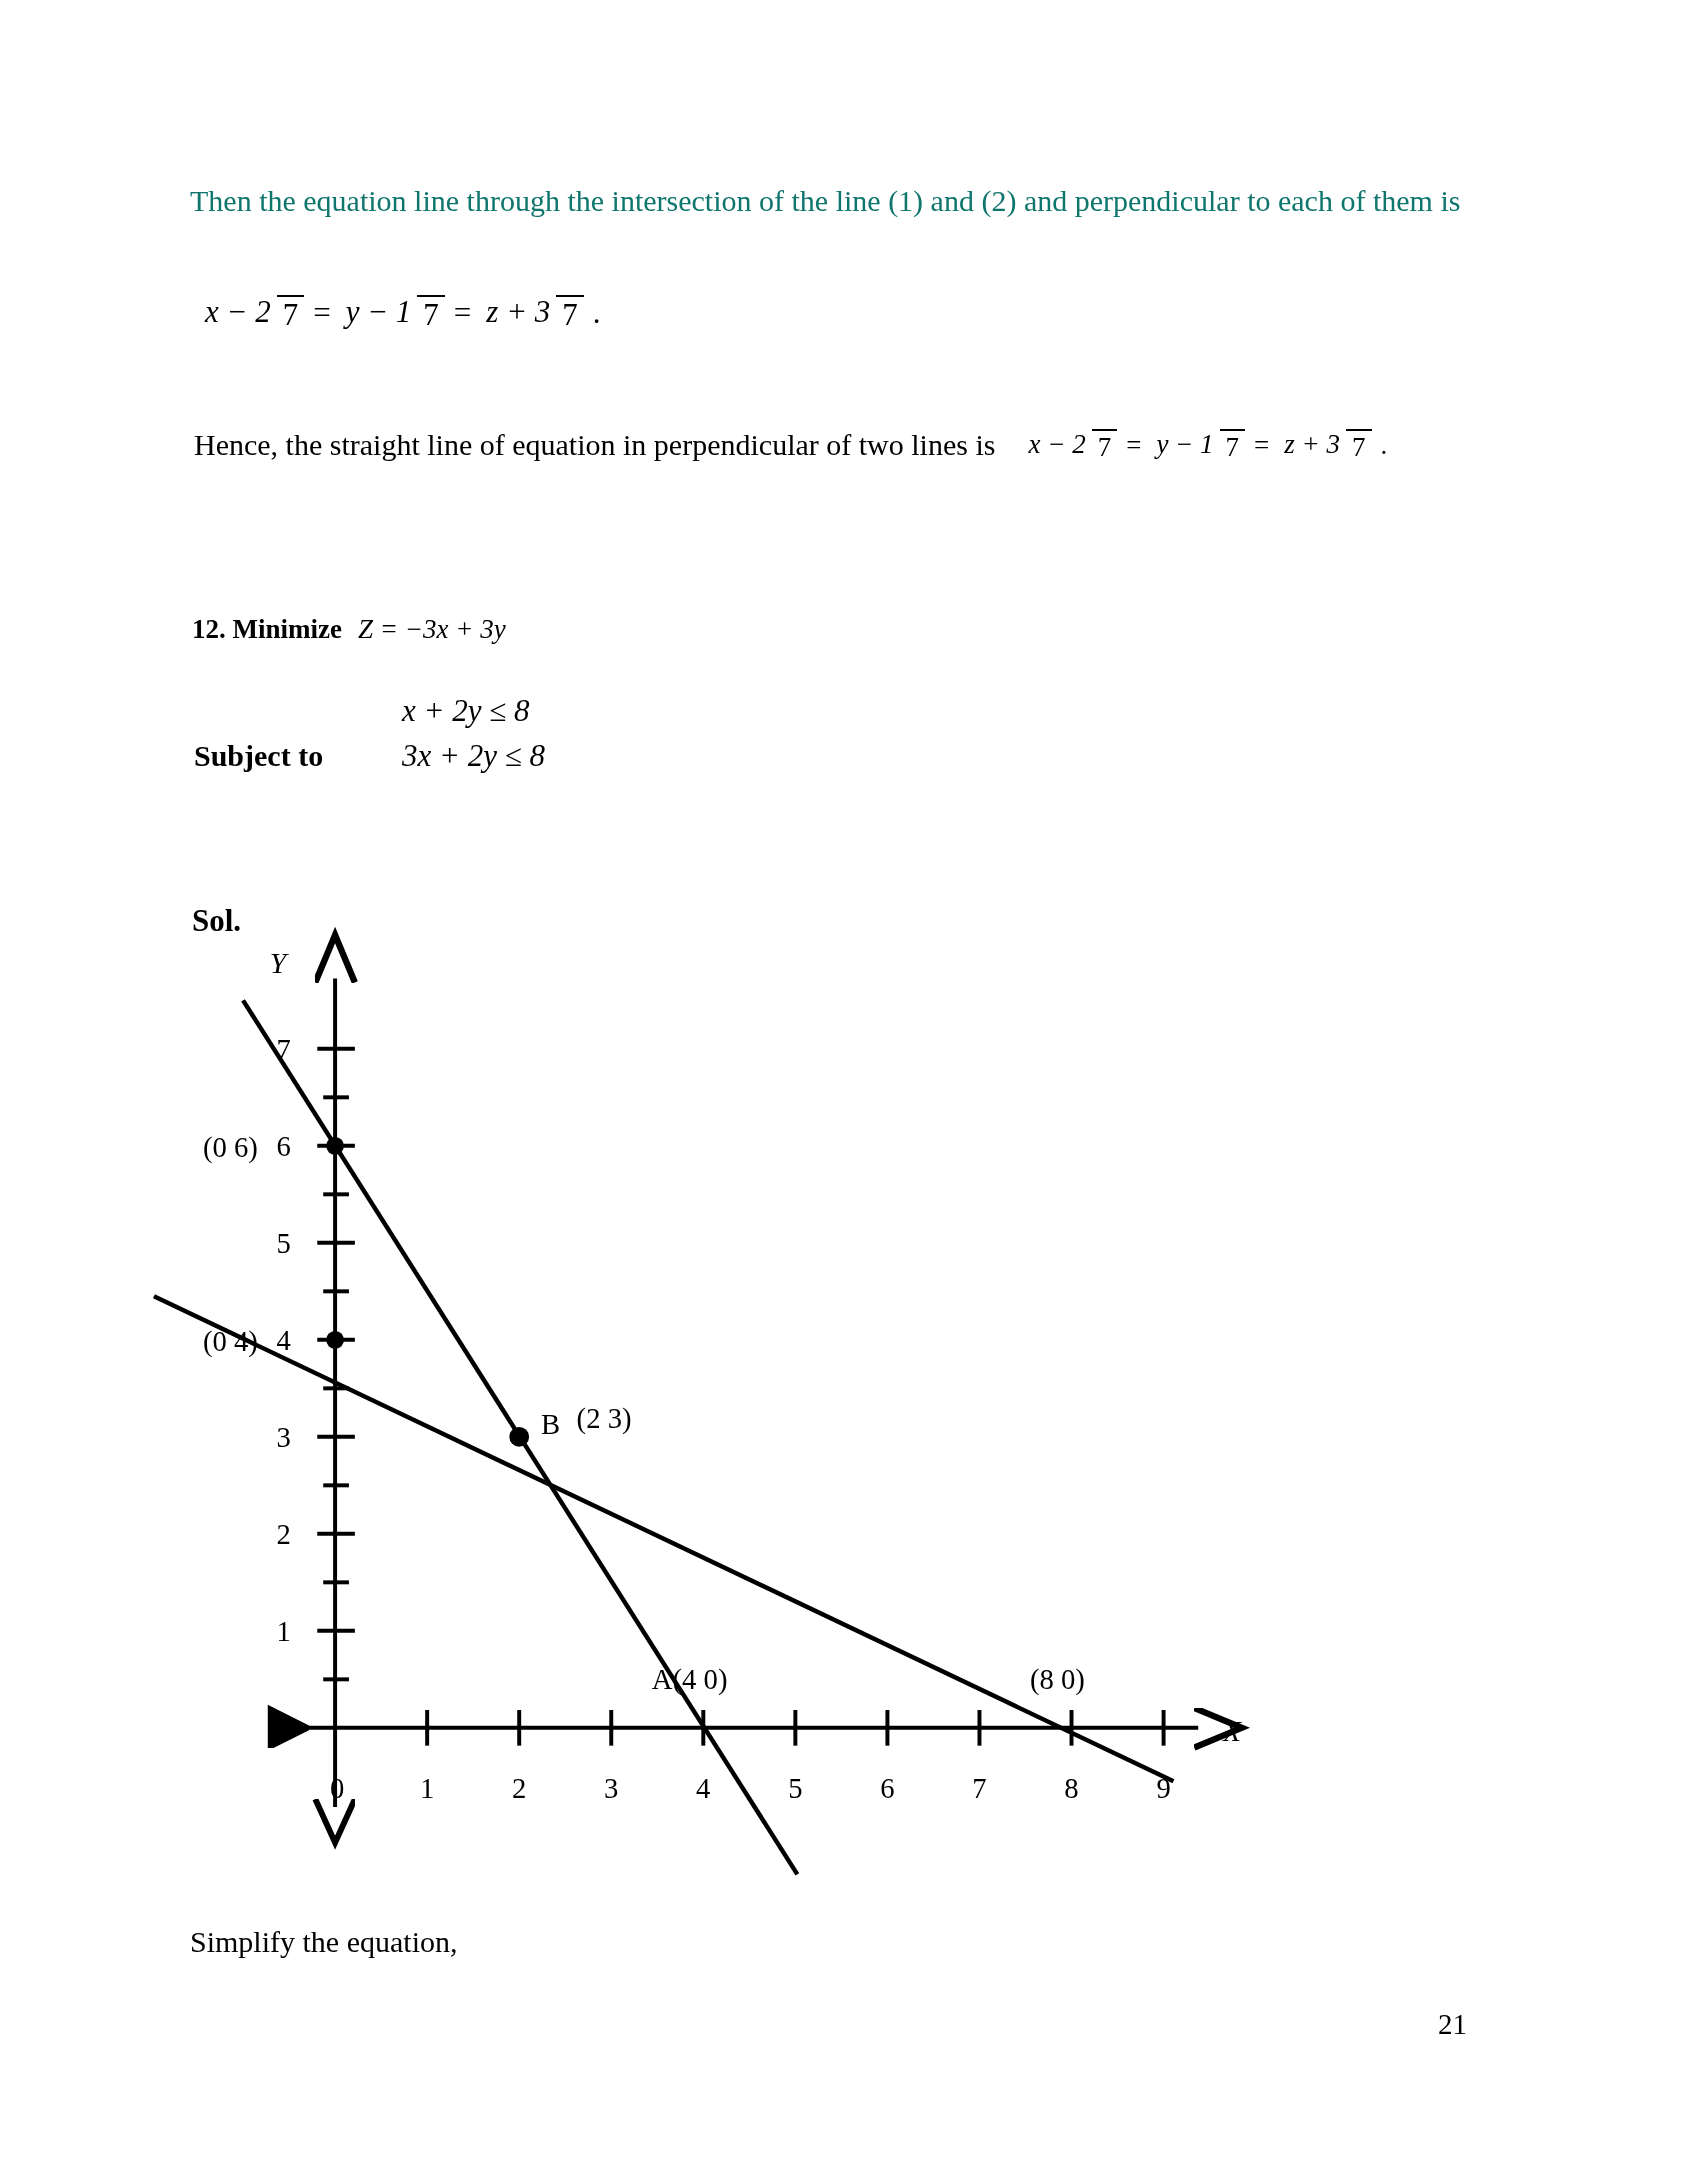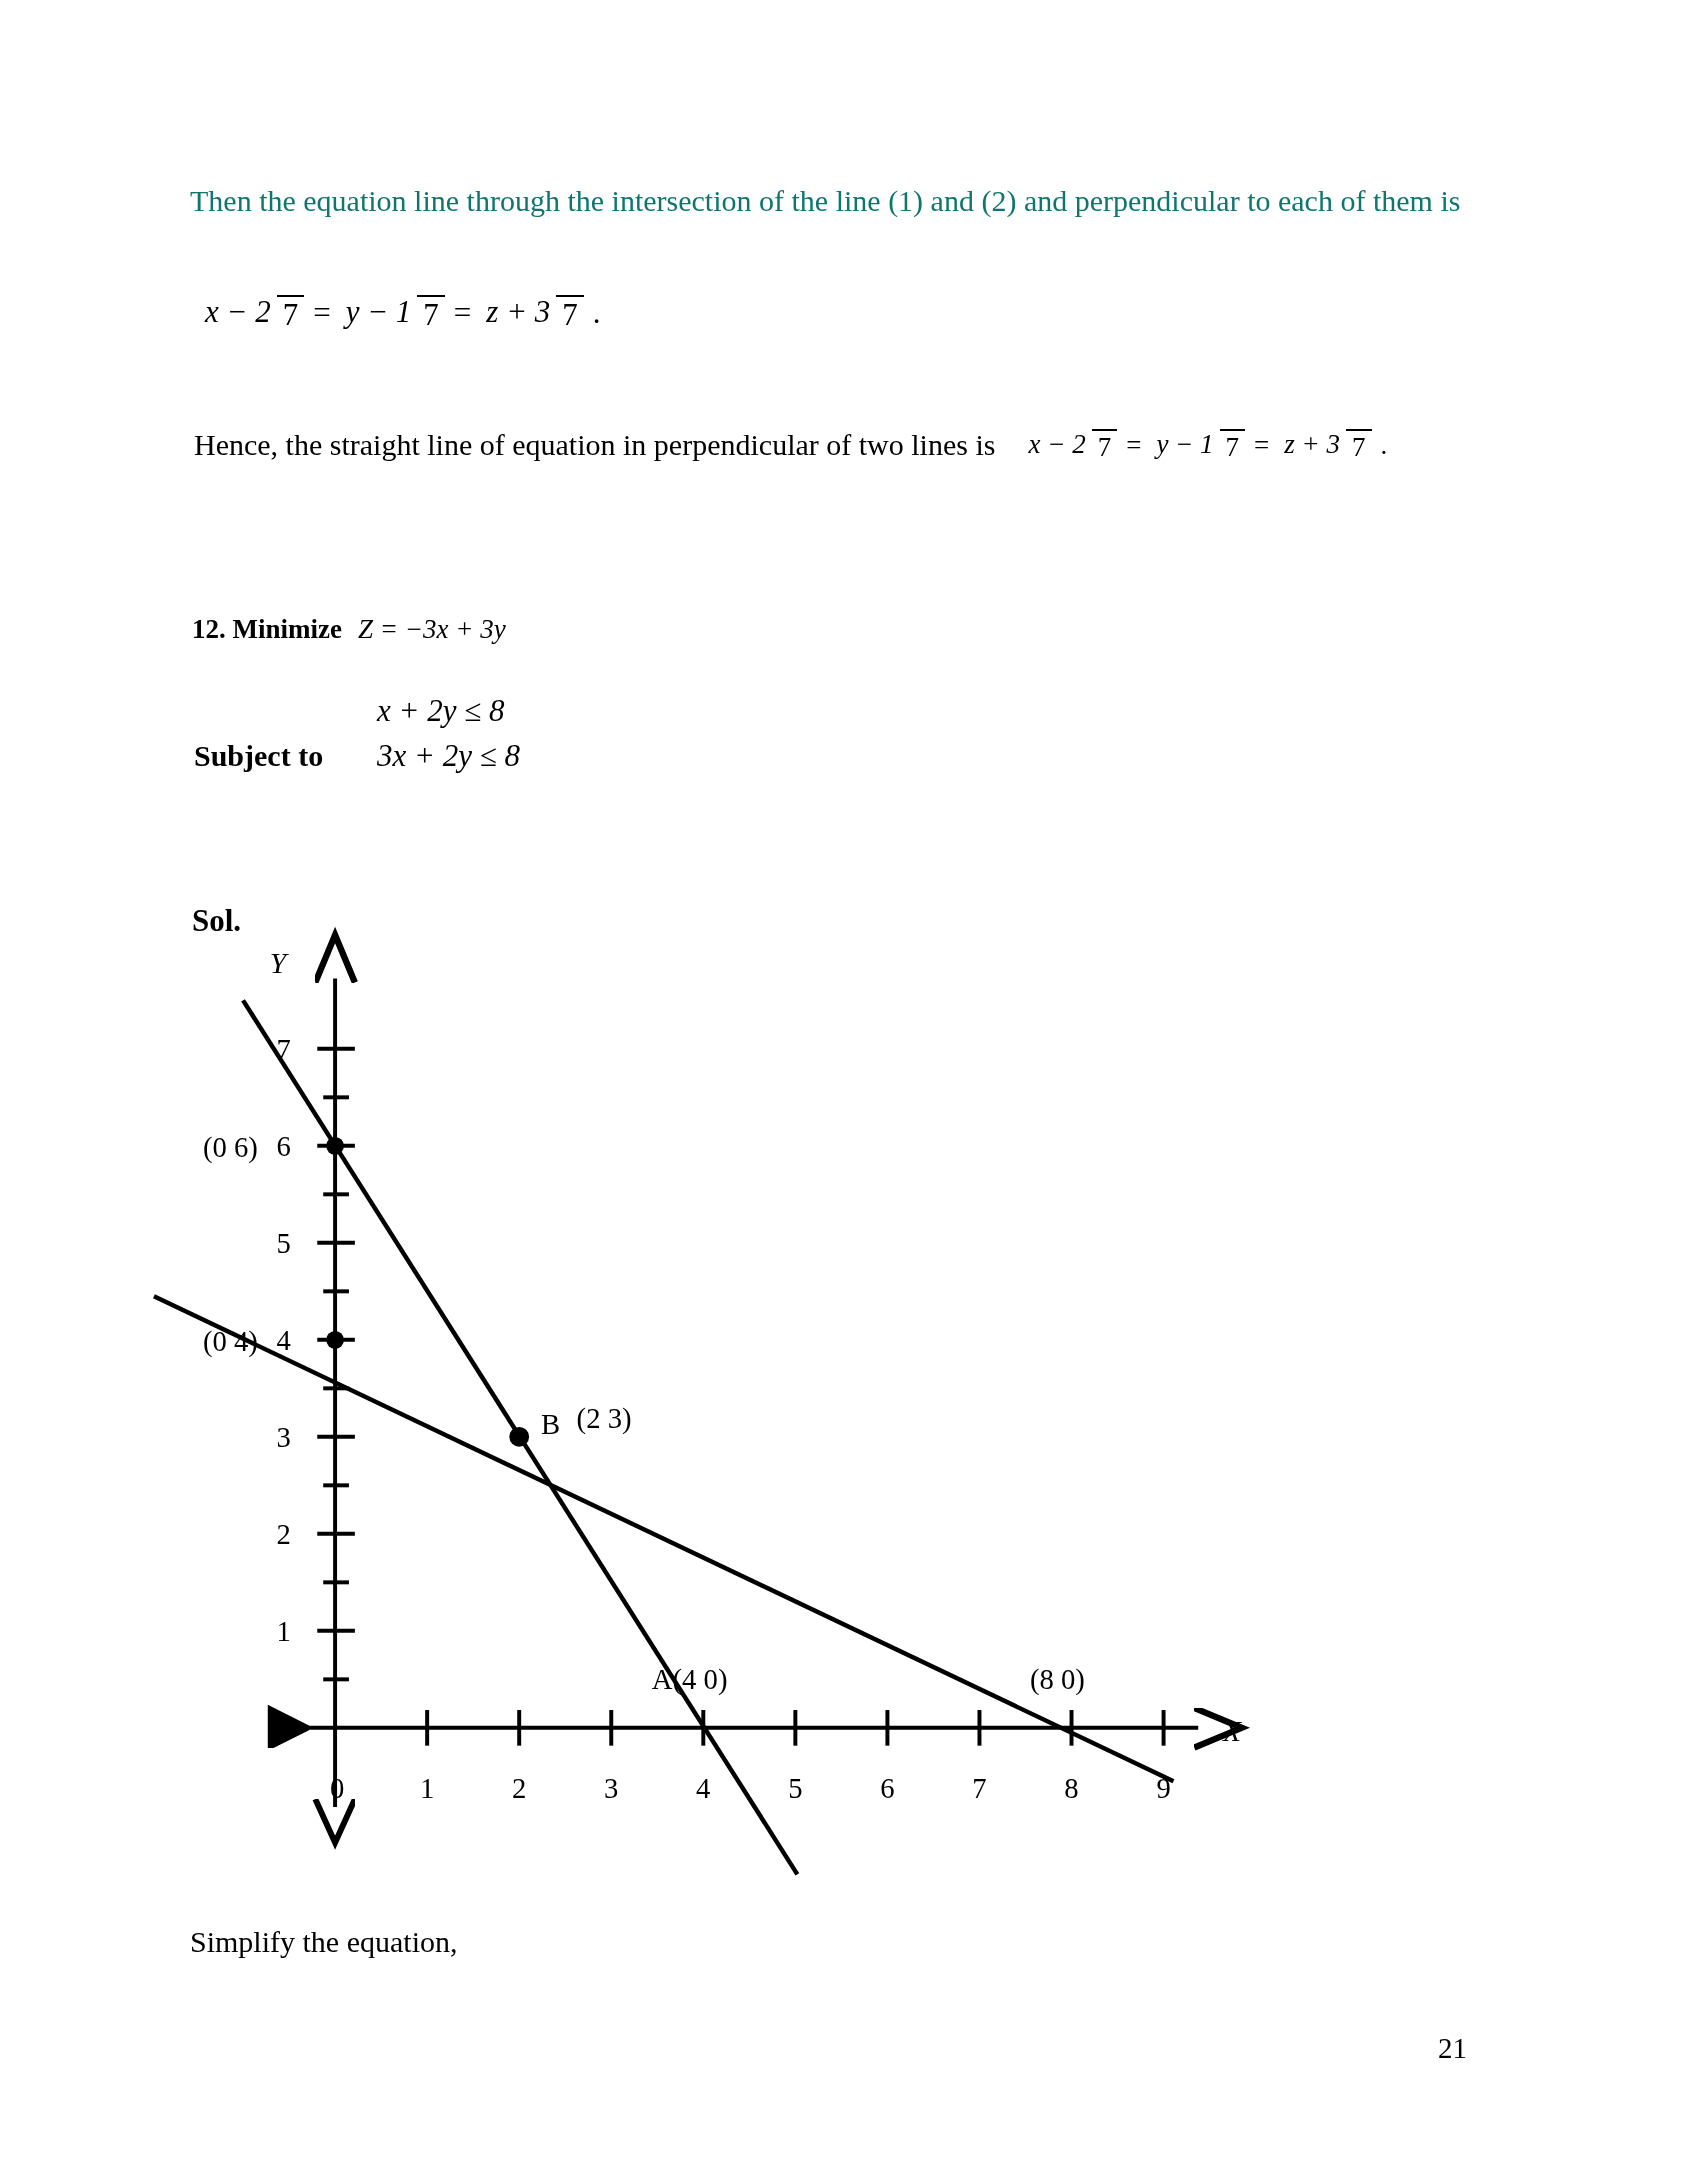--- a/index.html
+++ b/index.html
@@ -104,21 +104,21 @@
     height: 45px;
   }
   .cons-label {
     width: 183px;
     text-align: left;
     font-weight: bold;
     font-size: 30px;
     padding-right: 12px;
     box-sizing: border-box;
   }
-  .cons-expr { font-size: 31px; }
+  .cons-expr { font-size: 31px; margin-left: 25px; }
 
   #sol-label {
     position: absolute;
     left: 192px;
     top: 903px;
     font-size: 31px;
     font-weight: bold;
   }
 
   #simplify-line {
@@ -126,21 +126,20 @@
     left: 190px;
     top: 1925px;
     font-size: 30px;
   }
 
   #page-number {
     position: absolute;
     left: 1438px;
     top: 2008px;
     font-size: 29px;
-    margin-top: 24px;
   }
 
   
   #graph {
     position: absolute;
     left: 149px;
     top: 921px;
     width: 1168px;
     height: 1000px;
   }

